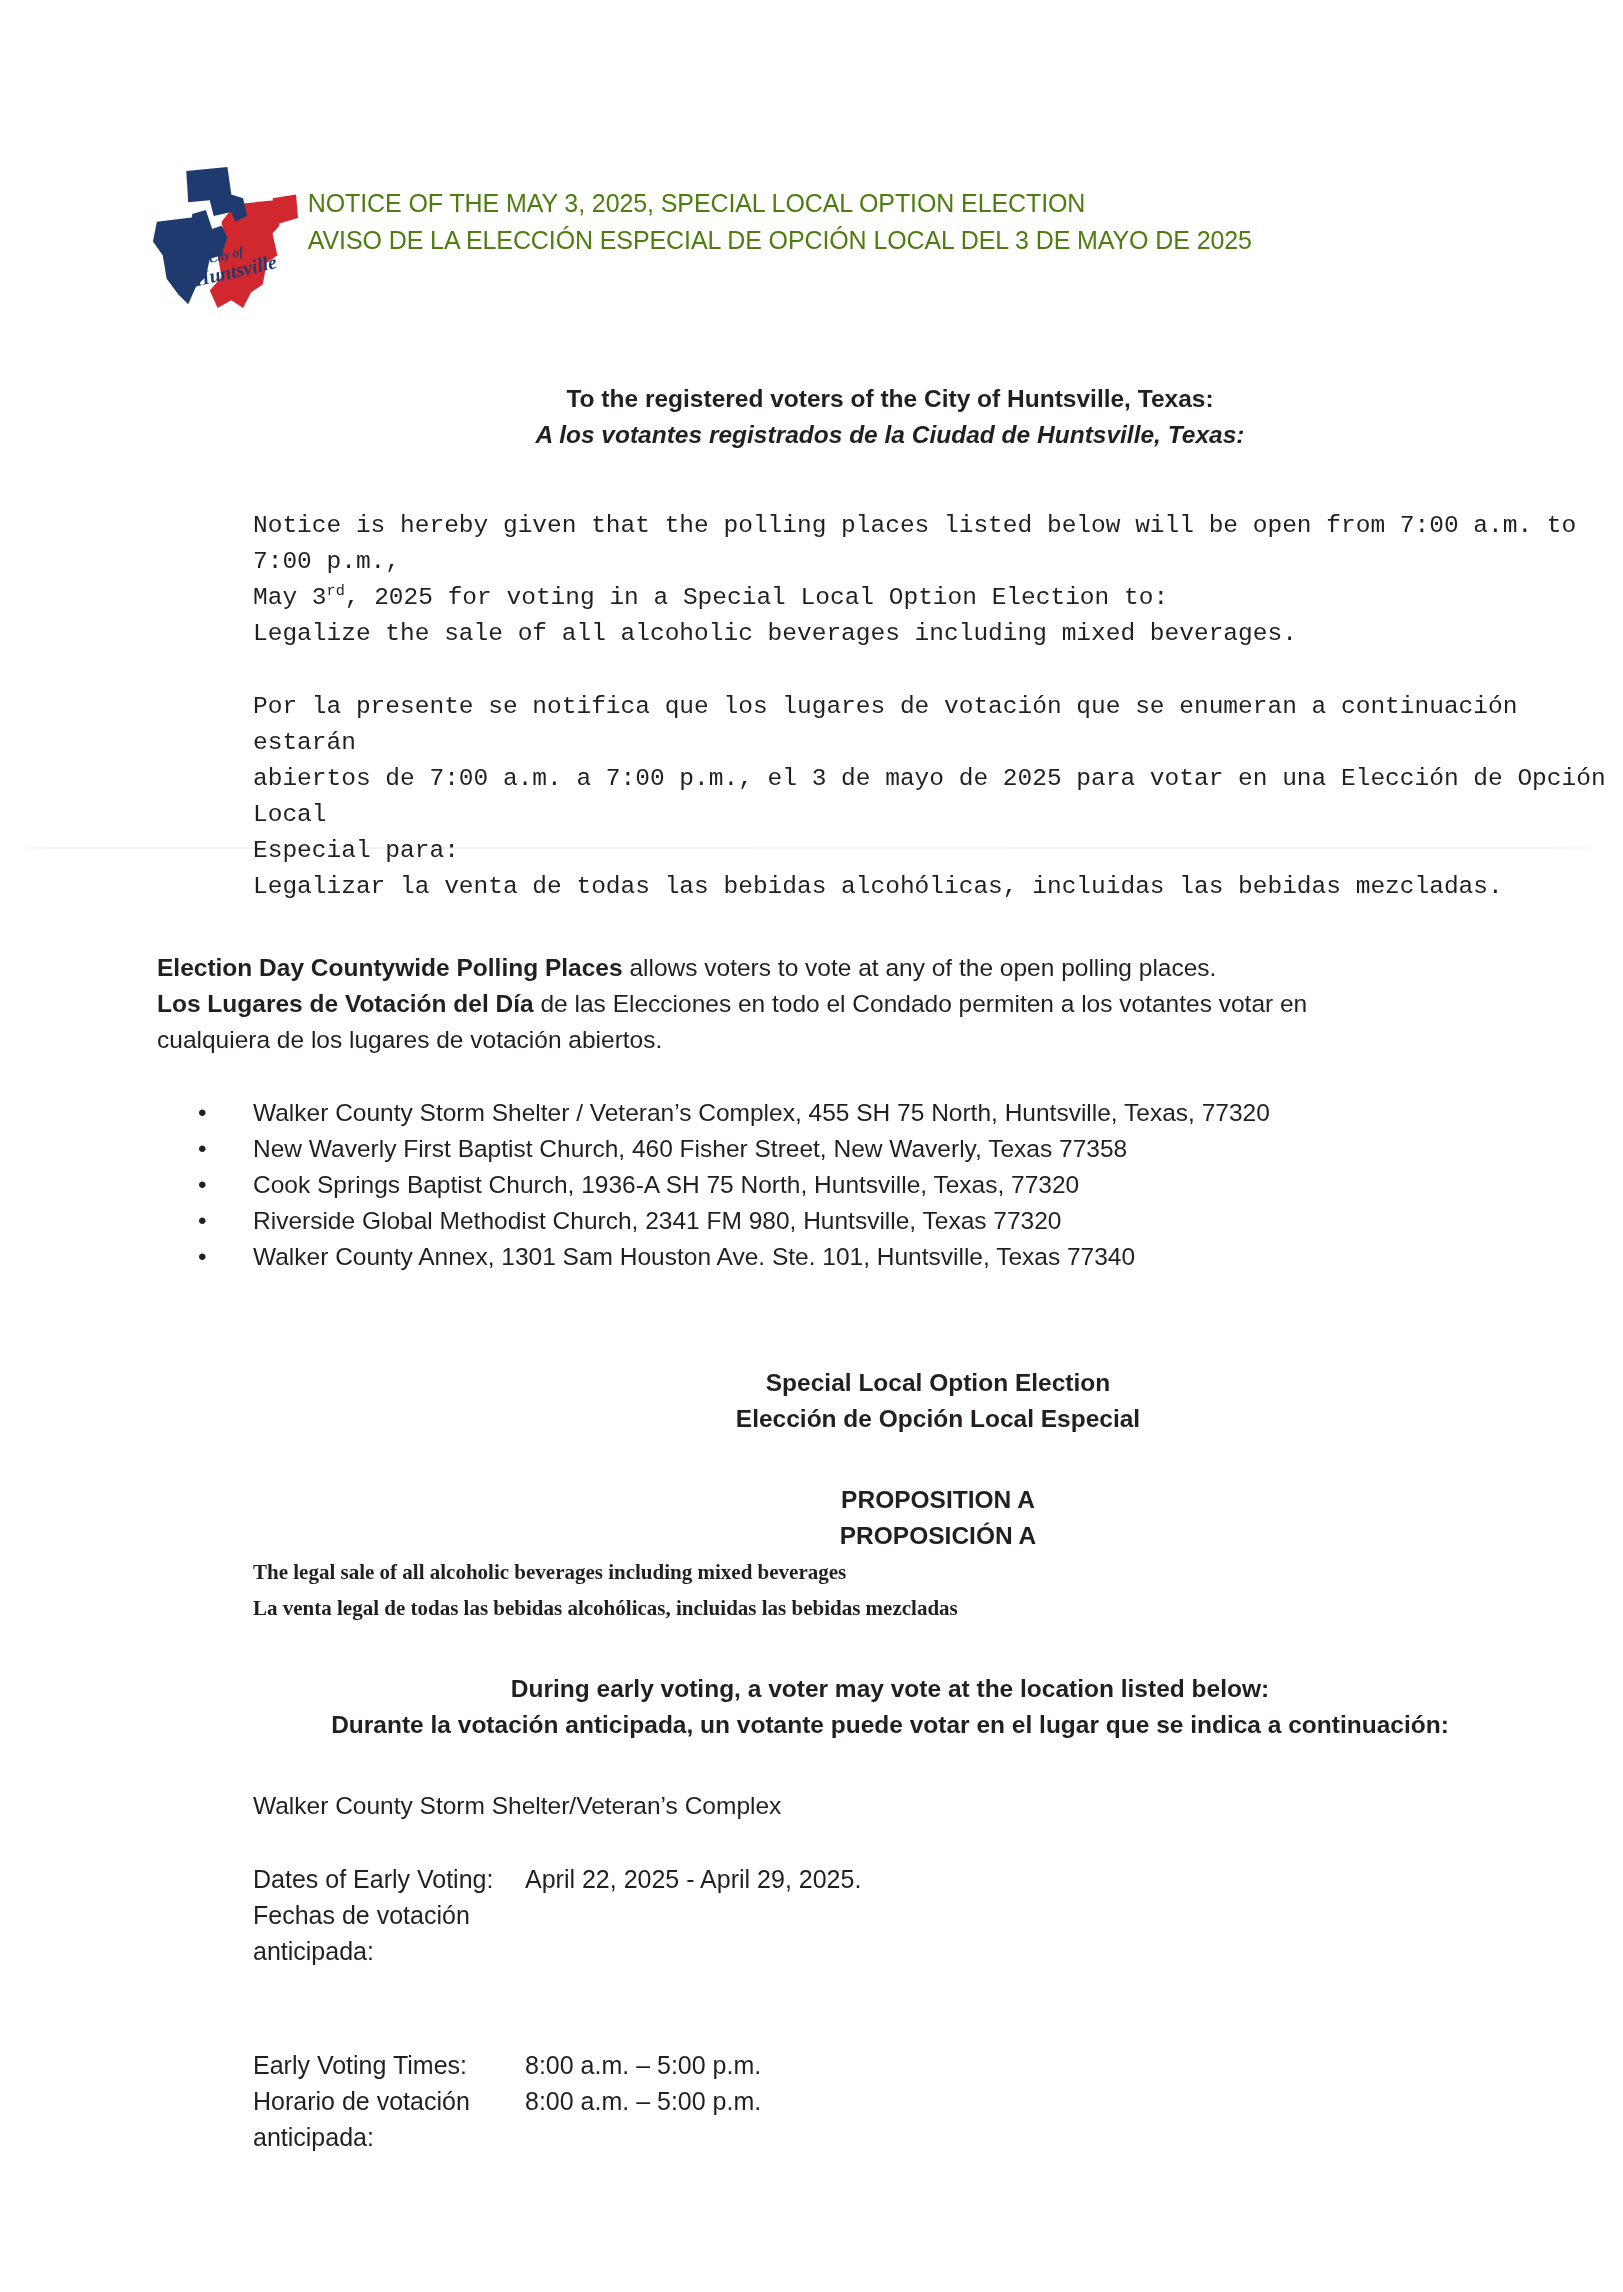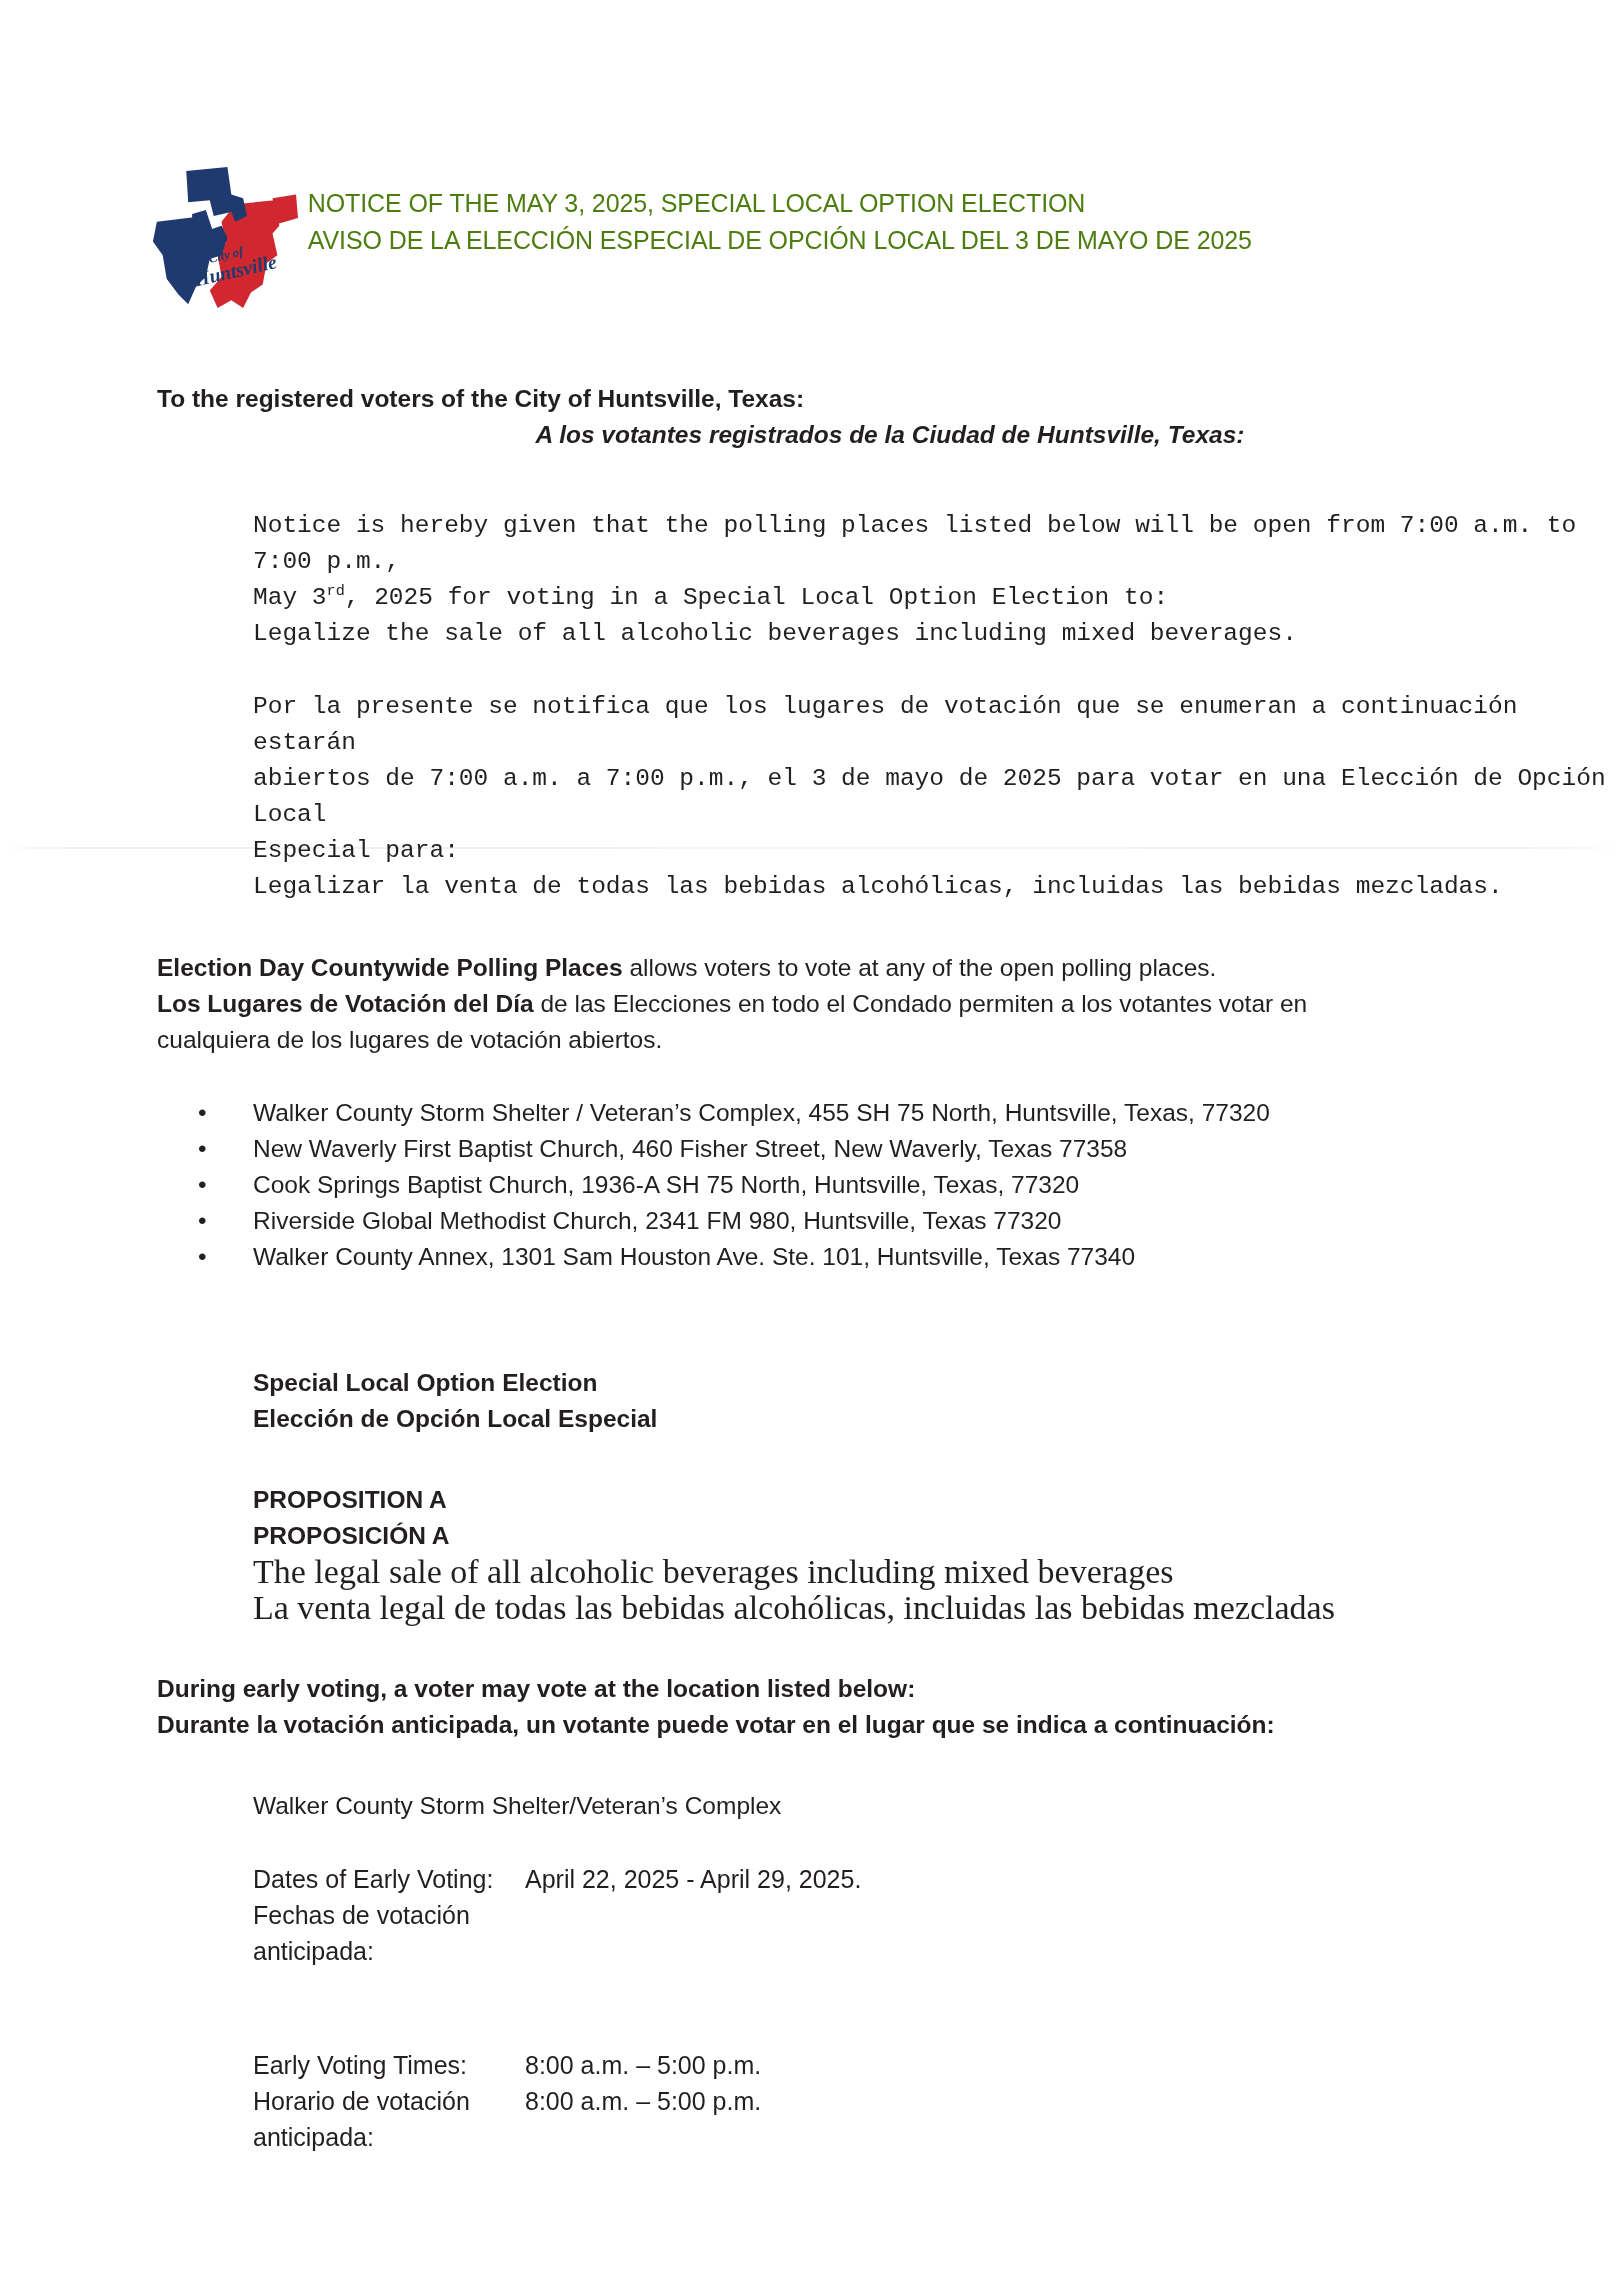--- a/index.html
+++ b/index.html
@@ -76,26 +76,27 @@
   
   .blk { padding-left: 157px; }
   .ind { padding-left: 253px; font-family: Liberation Mono, monospace; }
   .ind2 { padding-left: 253px; }
 
   .ln {
     font-size: 24.5px;
     line-height: 36px;
     color: #231f20;
   }
-  .b  { font-weight: bold; }
+  .b  { font-weight: bold; text-align: center; }
   .bi { font-weight: bold; font-style: italic; text-align: center; }
   .serif {
     font-family: "Liberation Serif", serif;
-    font-size: 34px;
-    line-height: 36px;
+    font-size: 21px;
+    line-height: 36px;
+    font-weight: bold;
   }
   .sp-38 { height: 37px; }
   .sp-46 { height: 45px; }
   .sp-56 { height: 55px; }
   .sp-64 { height: 63px; }
   .sp-80 { height: 78px; }
 
   sup {
     font-size: 0.62em;
     vertical-align: super;

